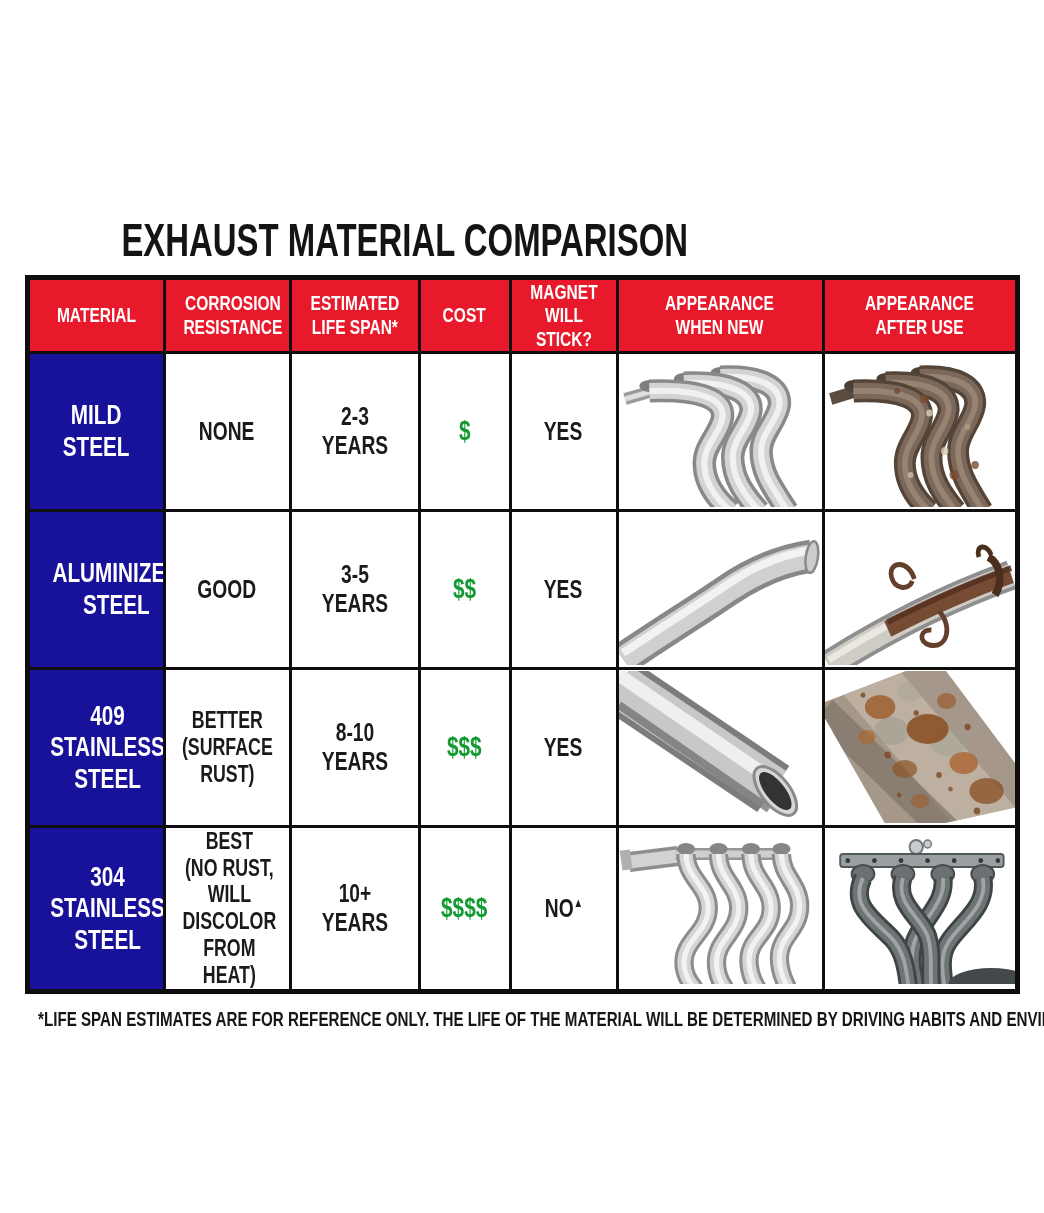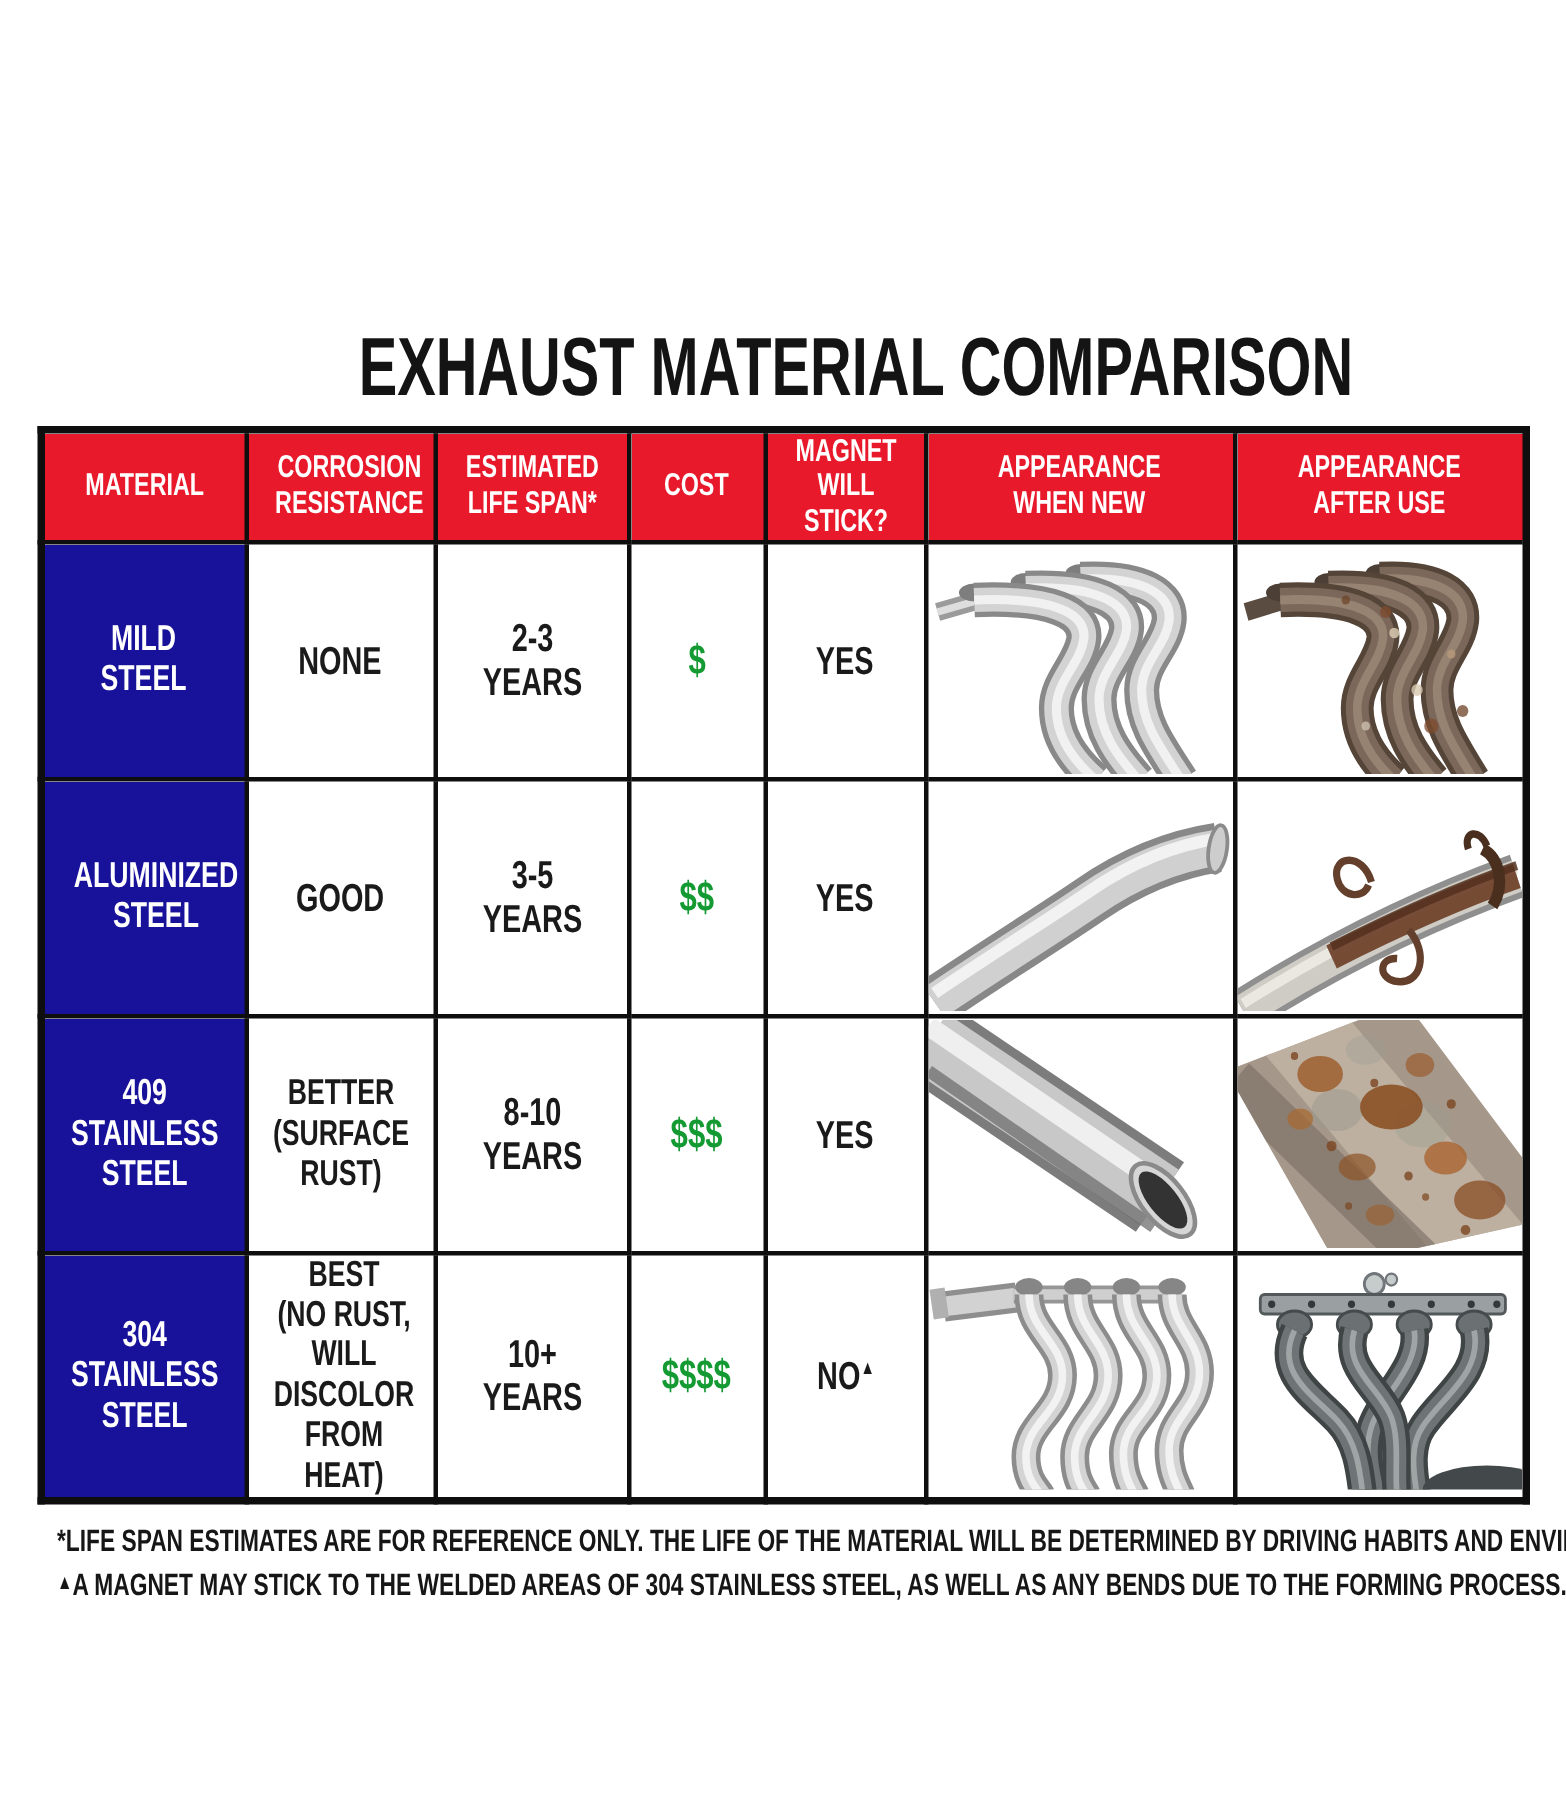--- a/index.html
+++ b/index.html
@@ -15,22 +15,22 @@
     display: inline-block;
     transform: scaleX(0.74);
     transform-origin: 50% 50%;
     white-space: pre-line;
     font-weight: bold;
     line-height: 1.12;
   }
   h1.title {
     margin: 0;
     padding-top: 214px;
-    text-align: right;
-    font-size: 55px;
+    text-align: left;
+    font-size: 47px;
     font-weight: bold;
     color: #141414;
     line-height: 1;
     text-decoration: underline;
   }
   h1.title .cond { transform: scaleX(0.70); }
   table.cmp {
     margin: 8px auto 0 auto;
     width: 990px;
     table-layout: fixed;
@@ -47,21 +47,21 @@
   .cmp thead th {
     background: #e8192b;
     color: #ffffff;
     font-size: 21px;
     height: 56px;
   }
   .cmp tbody tr { height: 158px; }
   td.mat {
     background: #18129b;
     color: #ffffff;
-    font-size: 24px;
+    font-size: 28px;
   }
   td.val  { font-size: 26px; color: #1a1a1a; }
   td.val2 { font-size: 24px; color: #1a1a1a; }
   td.cost { font-size: 28px; color: #149a32; }
   td.photo { background: #ffffff; padding: 0; }
   td.photo svg { display: block; width: 100%; height: 152px; }
   .sup { font-size: 13px; vertical-align: 10px; letter-spacing: 0; }
   .fns {
     margin: 13px 0 0 38px;
     font-size: 20.5px;
@@ -331,16 +331,13 @@
       </td>
     </tr>
 
   </tbody>
 </table>
 
 <div class="fns">
   <div class="fn">
     <span class="cond"><span>*</span><span>LIFE SPAN ESTIMATES ARE FOR REFERENCE ONLY. THE LIFE OF THE MATERIAL WILL BE DETERMINED BY DRIVING HABITS AND ENVIRONMENTAL FACTORS.</span></span>
   </div>
-  <div class="fn">
-    <span class="cond"><span class="fn-mark-tri">▲</span><span>A MAGNET MAY STICK TO THE WELDED AREAS OF 304 STAINLESS STEEL, AS WELL AS ANY BENDS DUE TO THE FORMING PROCESS.</span></span>
-  </div>
 </div>
 
 </body></html>

